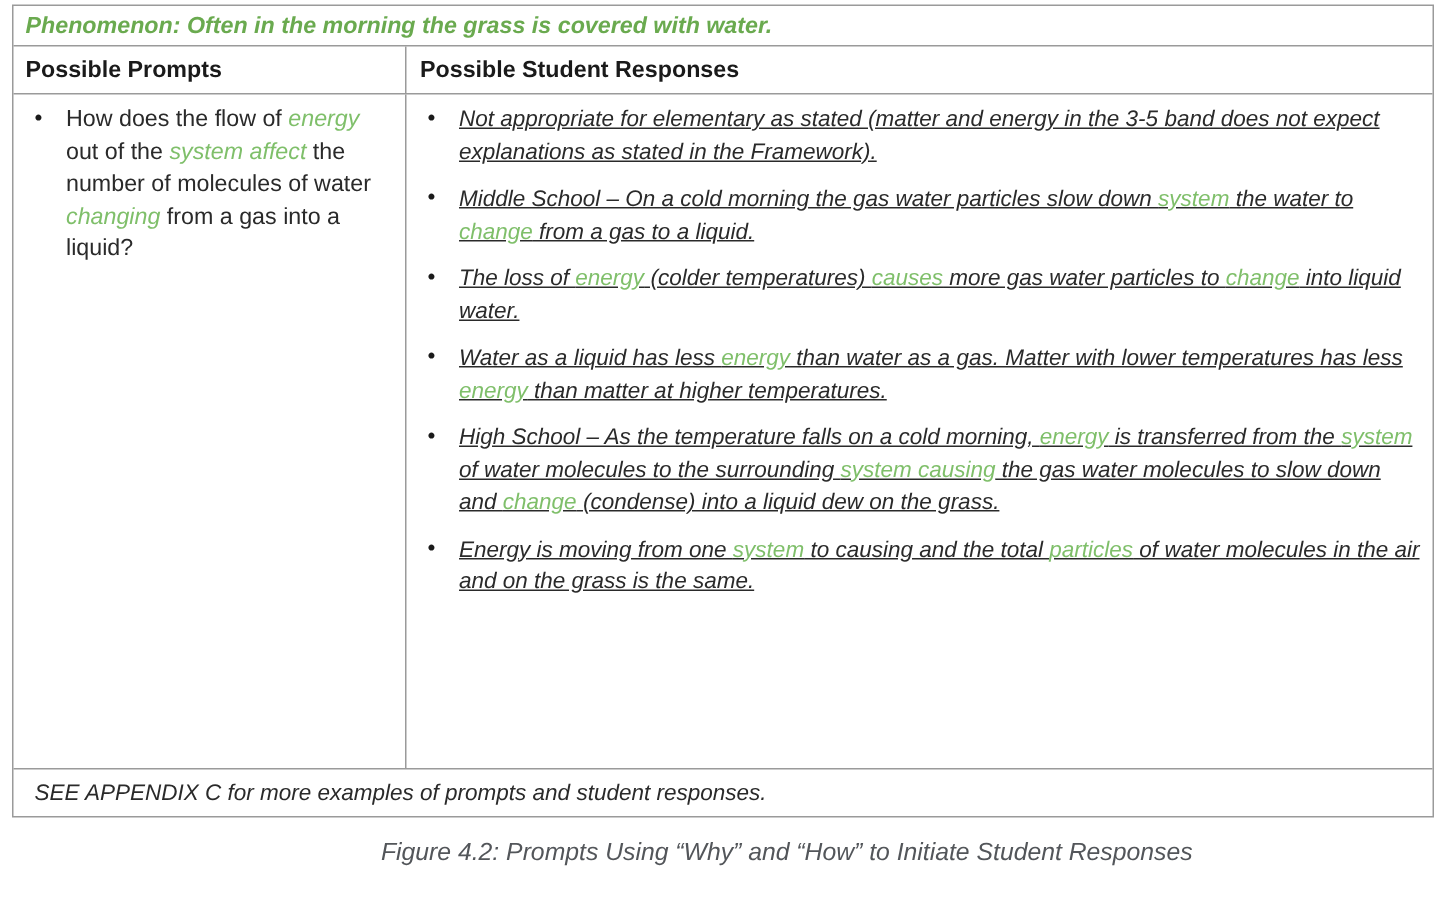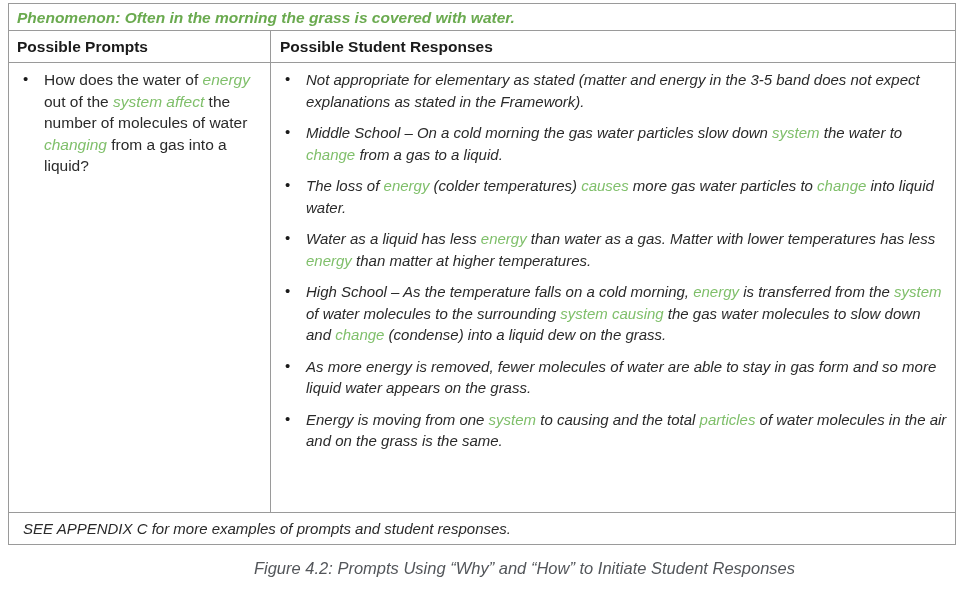--- a/index.html
+++ b/index.html
@@ -135,20 +135,21 @@
     color: #7fbf6a;
     font-style: italic;
   }
 
   
   .resp-line {
     font-size: 15px;
     line-height: 21.5px;
     color: #2a2a2a;
     font-style: italic;
+    text-decoration: underline;
   }
   .resp-line .kw {
     color: #7fbf6a;
     font-style: italic;
   }
 
   
   .row-footer {
     box-sizing: border-box;
     height: 31px;
@@ -194,21 +195,21 @@
       </div>
       <div class="cell-head-right">
         <span class="head-text">Possible Student Responses</span>
       </div>
     </div>
 
     <div class="row-body">
       <div class="cell-body-left">
         <ul class="bullets">
             <li>
-              <div class="prompt-line"><span>How does the water of </span><span class="kw">energy</span><span> out of the </span><span class="kw">system affect</span><span> the number of molecules of water </span><span class="kw">changing</span><span> from a gas into a liquid?</span></div>
+              <div class="prompt-line"><span>How does the flow of </span><span class="kw">energy</span><span> out of the </span><span class="kw">system affect</span><span> the number of molecules of water </span><span class="kw">changing</span><span> from a gas into a liquid?</span></div>
             </li>
           </ul>
       </div>
       <div class="cell-body-right">
         <ul class="bullets">
             <li>
               <div class="resp-line"><span>Not appropriate for elementary as stated (matter and energy in the 3-5 band does not expect explanations as stated in the Framework).</span></div>
             </li>
             <li>
               <div class="resp-line"><span>Middle School –  On a cold morning the gas water particles slow down </span><span class="kw">system</span><span> the water to </span><span class="kw">change</span><span> from a gas to a liquid.</span></div>
@@ -216,23 +217,20 @@
             <li>
               <div class="resp-line"><span>The loss of </span><span class="kw">energy</span><span> (colder temperatures) </span><span class="kw">causes</span><span> more gas water particles to </span><span class="kw">change</span><span> into liquid water.</span></div>
             </li>
             <li>
               <div class="resp-line"><span>Water as a liquid has less </span><span class="kw">energy</span><span> than water as a gas. Matter with lower temperatures has less </span><span class="kw">energy</span><span> than matter at higher temperatures.</span></div>
             </li>
             <li>
               <div class="resp-line"><span>High School –  As the temperature falls on a cold morning, </span><span class="kw">energy</span><span> is transferred from the </span><span class="kw">system</span><span> of water molecules to the surrounding </span><span class="kw">system causing</span><span> the gas water molecules to slow down and </span><span class="kw">change</span><span> (condense) into a liquid dew on the grass.</span></div>
             </li>
             <li>
-              <div class="resp-line"><span>As more energy is removed, fewer molecules of water are able to stay in gas form and so more liquid water appears on the grass.</span></div>
-            </li>
-            <li>
               <div class="resp-line"><span>Energy is moving from one </span><span class="kw">system</span><span> to causing and the total </span><span class="kw">particles</span><span> of water molecules in the air and on the grass is the same.</span></div>
             </li>
           </ul>
       </div>
     </div>
 
     <div class="row-footer">
       <div class="footer-text">SEE APPENDIX C for more examples of prompts and student responses.</div>
     </div>
 

